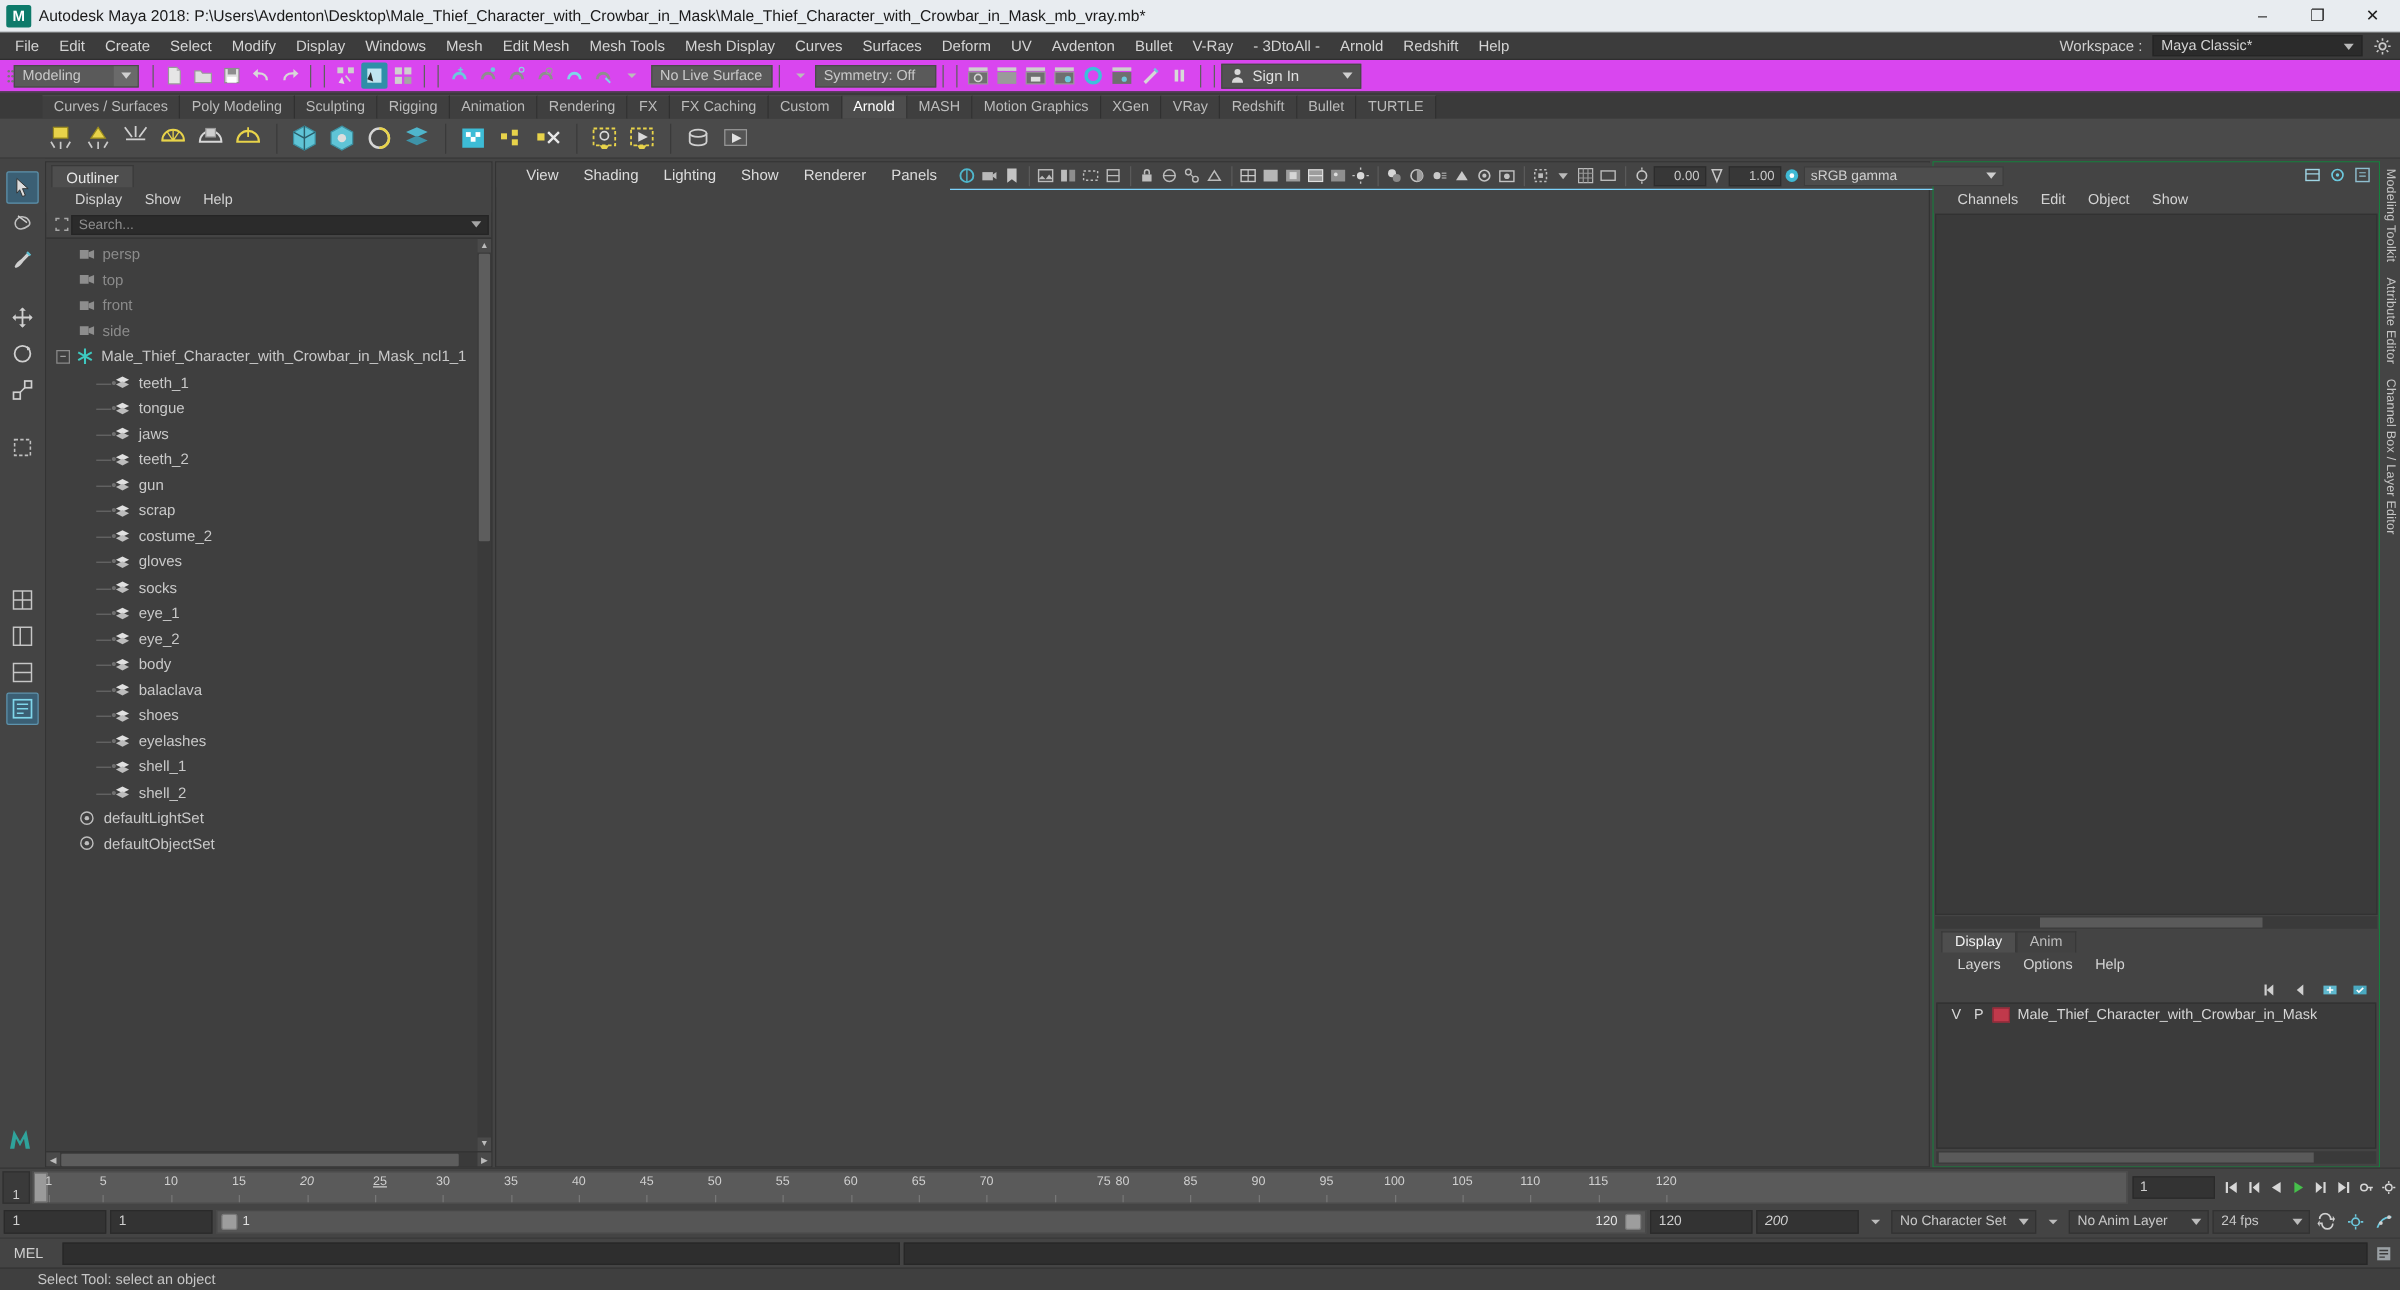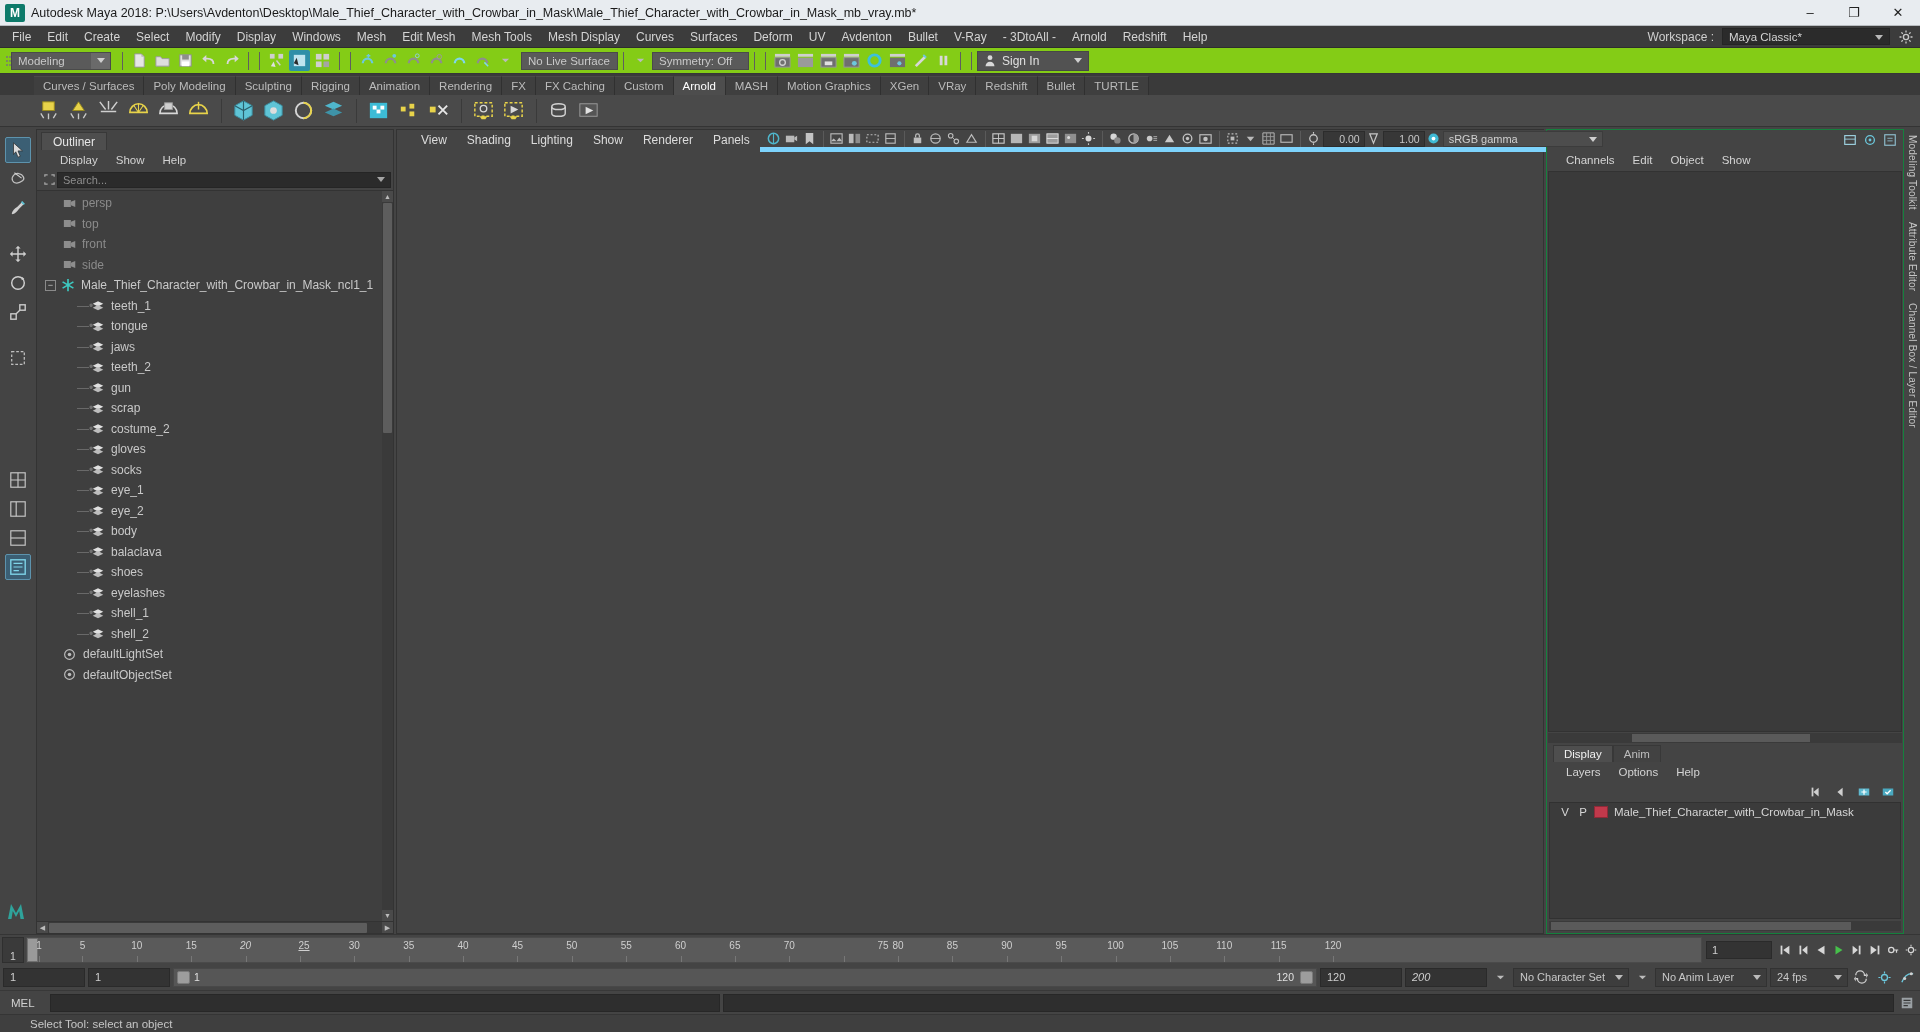--- a/index.html
+++ b/index.html
@@ -50,21 +50,21 @@
   }
   .ws-select::after {
     content:""; position:absolute; right:6px; top:6px;
     border-left:4px solid transparent;border-right:4px solid transparent;
     border-top:5px solid #b9b9b9;
   }
   .ws-gear { width:16px;height:16px; }
 
   
   .statusbar {
-    height:26px; background:#84cc16; display:flex; align-items:center;
+    height:26px; background:#d946ef; display:flex; align-items:center;
     flex:0 0 26px; border-bottom:1px solid #363636; padding-left:2px; gap:0;
   }
   .grip { width:9px;height:22px; display:flex;flex-direction:column;justify-content:center;gap:2px;align-items:center; }
   .grip i { display:block;width:2px;height:2px;background:#777;border-radius:50%; box-shadow:3px 0 0 #777; }
   .combo {
     height:18px;background:#5a5a5a;border:1px solid #4a4a4a;color:#c9c9c9;
     font-size:11.5px;display:flex;align-items:center;padding-left:6px;position:relative;
   }
   .combo .arw { position:absolute;right:0;top:0;width:19px;height:16px;background:#6a6a6a;
     display:flex;align-items:center;justify-content:center; }
@@ -174,22 +174,22 @@
     height:12px;background:#3a3a3a;position:relative;border-top:1px solid #333;flex:0 0 12px;
   }
   .hscroll-bar .thumb{position:absolute;top:1px;height:10px;background:#5d5d5d;border-radius:1px;}
   .hscroll-bar .arrow{position:absolute;top:0;width:11px;height:11px;display:flex;align-items:center;justify-content:center;background:#4a4a4a;color:#bbb;font-size:7px;}
 
   
   .viewport-wrap { flex:1;min-width:0;display:flex;flex-direction:row;border:1px solid #333;margin-right:2px; }
   .vp-menurow { height:20px;background:#444;display:flex;align-items:center;padding-left:14px; }
   .vp-menu { padding:0 10px;font-size:12px;color:#dcdcdc;height:18px;line-height:18px; }
   .vp-toolbar {
-    height:22px;background:#444;display:flex;align-items:flex-end;padding-left:5px;gap:0;
-    border-bottom:5px solid #7dd3fc;
+    height:22px;background:#444;display:flex;align-items:center;padding-left:5px;gap:0;
+    border-bottom:1px solid #7dd3fc;
   }
   .vp-ico { width:17px;height:17px;display:flex;align-items:center;justify-content:center;margin-right:1px; }
   .vp-sep { width:1px;height:16px;background:#5a5a5a;margin:0 4px; }
   .vp-num { width:42px;height:16px;background:#373737;border:1px solid #2c2c2c;color:#c7c7c7;font-size:10.5px;display:flex;align-items:center;justify-content:flex-end;padding-right:4px; }
   .vp-gamma {
     width:160px;height:16px;background:#4d4d4d;border:1px solid #3c3c3c;color:#d0d0d0;
     font-size:11px;display:flex;align-items:center;padding-left:5px;position:relative;
   }
   .vp-gamma::after{content:"";position:absolute;right:5px;border-left:4px solid transparent;border-right:4px solid transparent;border-top:5px solid #cfcfcf;}
   .viewport {

